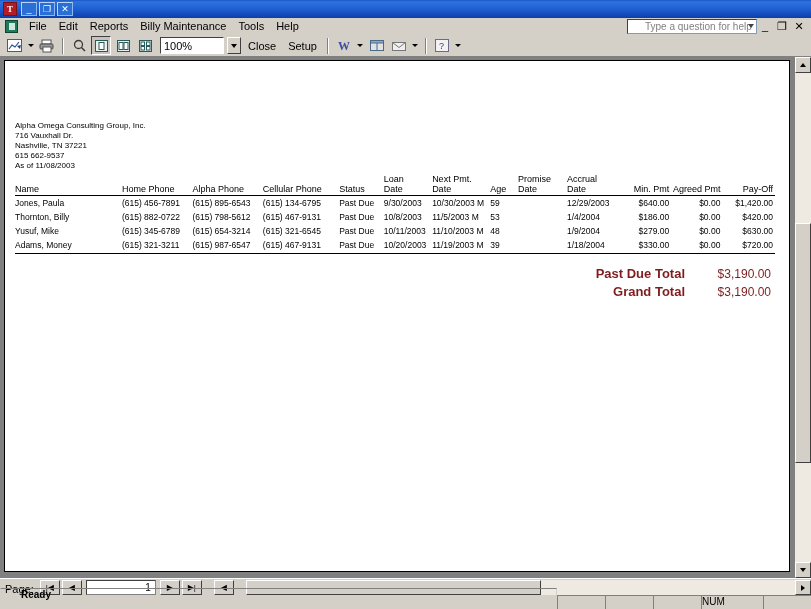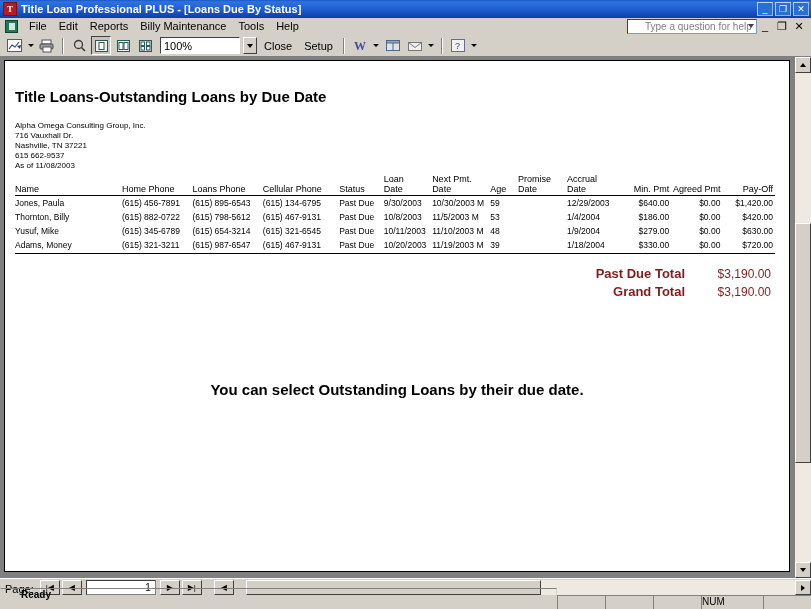--- a/index.html
+++ b/index.html
@@ -139,21 +139,21 @@
     display: flex; align-items: center; justify-content: center;
   }
   .tdrop::after {
     content:''; width:0;height:0;
     border-left:3px solid transparent;
     border-right:3px solid transparent;
     border-top:3px solid #000;
   }
   .tsep { width: 1px; height: 16px; background: #808080; margin: 0 3px; border-right: 1px solid #fff; }
   .zoombox {
-    width: 80px; height: 17px;
+    width: 64px; height: 17px;
     background: #fff;
     border: 1px solid #808080;
     border-top-color: #404040;
     border-left-color: #404040;
     border-right-color:#fff;
     border-bottom-color:#fff;
     box-sizing: border-box;
     font-size: 11px; color: #000;
     display: flex; align-items: center;
     padding-left: 3px;
@@ -392,21 +392,20 @@
   }
   .st-cell.num { width: 62px; }
 </style>
 </head>
 <body>
 
 <div id="app">
 
   <div class="titlebar">
     <div class="tb-icon">T</div>
-    <div class="tb-title">Title Loan Professional PLUS - [Loans Due By Status]</div>
     <div class="winbtns">
       <div class="winbtn">_</div>
       <div class="winbtn">❐</div>
       <div class="winbtn">✕</div>
     </div>
   </div>
 
   <div class="menubar">
     <div class="menu-doc-icon">
         <i></i>
@@ -511,21 +510,20 @@
       </svg>
     </div>
     <div class="tdrop"></div>
   </div>
 
   <div class="client">
 
     <div class="page-outer">
       <div class="report">
 
-        <div class="rpt-title">Title Loans-Outstanding Loans by Due Date</div>
 
         <div class="rpt-addr">
           <div>Alpha Omega Consulting Group, Inc.</div>
           <div>716 Vauxhall Dr.</div>
           <div>Nashville, TN 37221</div>
           <div>615 662-9537</div>
           <div>As of  11/08/2003</div>
         </div>
 
         <table class="rpt">
@@ -546,21 +544,21 @@
           </colgroup>
           <thead>
             <tr>
               <th class="ta-l">
                 <span>Name</span>
               </th>
               <th class="ta-l">
                 <span>Home Phone</span>
               </th>
               <th class="ta-l">
-                <span>Loans Phone</span>
+                <span>Alpha Phone</span>
               </th>
               <th class="ta-l">
                 <span>Cellular Phone</span>
               </th>
               <th class="ta-l">
                 <span>Status</span>
               </th>
               <th class="ta-l">
                 <span>Loan</span><br>
                 <span>Date</span>
@@ -659,21 +657,20 @@
           <div class="totrow">
             <span class="totlabel">Past Due  Total</span>
             <span class="totval">$3,190.00</span>
           </div>
           <div class="totrow">
             <span class="totlabel">Grand Total</span>
             <span class="totval">$3,190.00</span>
           </div>
         </div>
 
-        <div class="caption">You can select Outstanding Loans by their due date.</div>
 
       </div>
     </div>
 
     <div class="vscroll">
       <div class="sb-arrow up">
           <span class="tri-up"></span>
         </div>
       <div class="sb-track">
         <div class="sb-thumb"></div>

